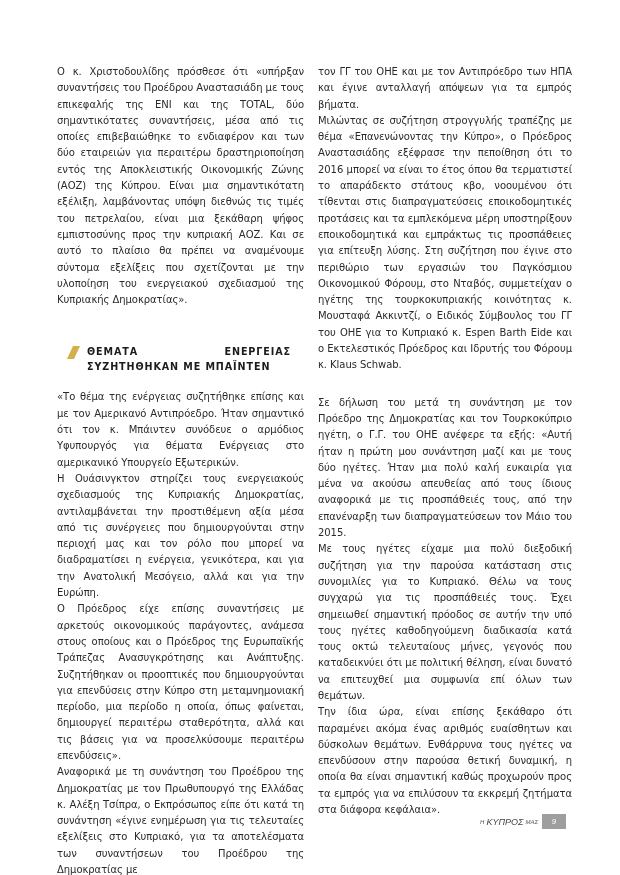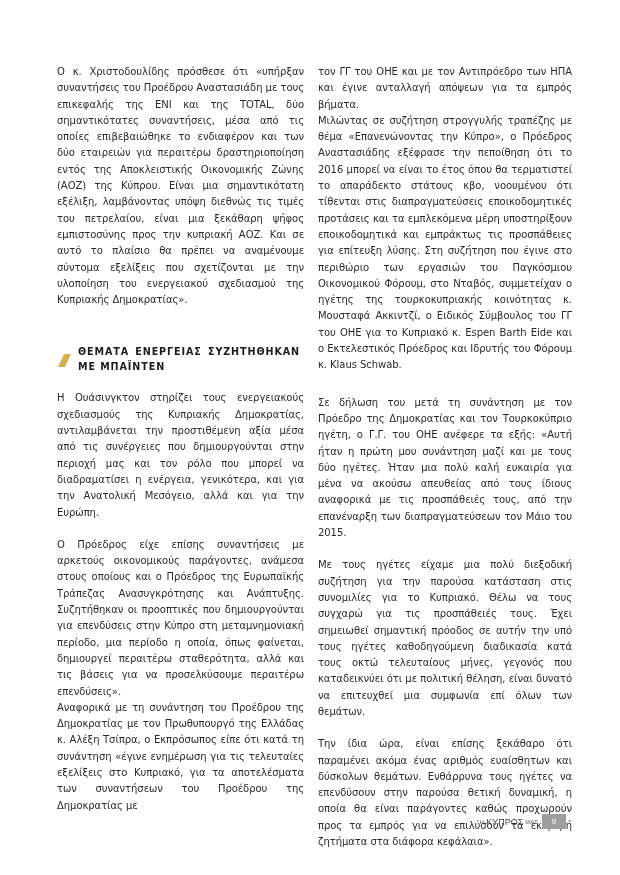--- a/index.html
+++ b/index.html
@@ -27,25 +27,25 @@
     }
     .col-left { left: 57px; }
     .col-right { left: 318px; width: 254px; }
     p {
       margin: 0;
       font-size: 10px;
       line-height: 16.3px;
       text-align: justify;
       letter-spacing: -0.05px;
     }
-    p.gap { margin-top: 16px; }
+    p.gap { }
     .heading {
       display: flex;
-      align-items: center;
-      margin: 4px;
+      align-items: flex-start;
+      margin: 13px;
     }
     .heading .bar {
       flex: 0 0 auto;
       width: 7px;
       height: 13px;
       margin-top: 2px;
       margin-right: 10px;
       background: #d4b04a;
       transform: skewX(-25deg);
     }
@@ -60,20 +60,21 @@
       text-align-last: left;
       flex: 1 1 auto;
     }
     .footer {
       position: absolute;
       left: 0; top: 814px;
       width: 566px;
       display: flex;
       justify-content: flex-end;
       align-items: center;
+      font-style: italic;
     }
     .footer .pre {
       font-size: 6px;
       color: #555;
       margin-right: 2px;
       font-family: "Liberation Sans", sans-serif;
     }
     .footer .brand {
       font-size: 9px;
       color: #444;
@@ -103,33 +104,34 @@
 <div class="page">
 
   <div class="col col-left">
     <p>Ο κ. Χριστοδουλίδης πρόσθεσε ότι «υπήρξαν συναντήσεις του Προέδρου Αναστασιάδη με τους επικεφαλής της ENI και της TOTAL, δύο σημαντικότατες συναντήσεις, μέσα από τις οποίες επιβεβαιώθηκε το ενδιαφέρον και των δύο εταιρειών για περαιτέρω δραστηριοποίηση εντός της Αποκλειστικής Οικονομικής Ζώνης (ΑΟΖ) της Κύπρου. Είναι μια σημαντικότατη εξέλιξη, λαμβάνοντας υπόψη διεθνώς τις τιμές του πετρελαίου, είναι μια ξεκάθαρη ψήφος εμπιστοσύνης προς την κυπριακή ΑΟΖ. Και σε αυτό το πλαίσιο θα πρέπει να αναμένουμε σύντομα εξελίξεις που σχετίζονται με την υλοποίηση του ενεργειακού σχεδιασμού της Κυπριακής Δημοκρατίας».</p>
 
     <div class="heading" style="margin-top:36px;">
       <span class="bar"></span>
       <span class="htext">ΘΕΜΑΤΑ ΕΝΕΡΓΕΙΑΣ ΣΥΖΗΤΗΘΗΚΑΝ ΜΕ ΜΠΑΪΝΤΕΝ</span>
     </div>
 
+    <p class="gap" style="margin-top:15px;">«Το θέμα της ενέργειας συζητήθηκε επίσης και με τον Αμερικανό Αντιπρόεδρο. Ήταν σημαντικό ότι τον κ. Μπάιντεν συνόδευε ο αρμόδιος Υφυπουργός για θέματα Ενέργειας στο αμερικανικό Υπουργείο Εξωτερικών.</p>
     <p class="gap">Η Ουάσινγκτον στηρίζει τους ενεργειακούς σχεδιασμούς της Κυπριακής Δημοκρατίας, αντιλαμβάνεται την προστιθέμενη αξία μέσα από τις συνέργειες που δημιουργούνται στην περιοχή μας και τον ρόλο που μπορεί να διαδραματίσει η ενέργεια, γενικότερα, και για την Ανατολική Μεσόγειο, αλλά και για την Ευρώπη.</p>
     <p class="gap">Ο Πρόεδρος είχε επίσης συναντήσεις με αρκετούς οικονομικούς παράγοντες, ανάμεσα στους οποίους και ο Πρόεδρος της Ευρωπαϊκής Τράπεζας Ανασυγκρότησης και Ανάπτυξης. Συζητήθηκαν οι προοπτικές που δημιουργούνται για επενδύσεις στην Κύπρο στη μεταμνημονιακή περίοδο, μια περίοδο η οποία, όπως φαίνεται, δημιουργεί περαιτέρω σταθερότητα, αλλά και τις βάσεις για να προσελκύσουμε περαιτέρω επενδύσεις».</p>
     <p>Αναφορικά με τη συνάντηση του Προέδρου της Δημοκρατίας με τον Πρωθυπουργό της Ελλάδας κ. Αλέξη Τσίπρα, ο Εκπρόσωπος είπε ότι κατά τη συνάντηση «έγινε ενημέρωση για τις τελευταίες εξελίξεις στο Κυπριακό, για τα αποτελέσματα των συναντήσεων του Προέδρου της Δημοκρατίας με</p>
   </div>
 
   <div class="col col-right">
     <p>τον ΓΓ του ΟΗΕ και με τον Αντιπρόεδρο των ΗΠΑ και έγινε ανταλλαγή απόψεων για τα εμπρός βήματα.</p>
     <p>Μιλώντας σε συζήτηση στρογγυλής τραπέζης με θέμα «Επανενώνοντας την Κύπρο», ο Πρόεδρος Αναστασιάδης εξέφρασε την πεποίθηση ότι το 2016 μπορεί να είναι το έτος όπου θα τερματιστεί το απαράδεκτο στάτους κβο, νοουμένου ότι τίθενται στις διαπραγματεύσεις εποικοδομητικές προτάσεις και τα εμπλεκόμενα μέρη υποστηρίξουν εποικοδομητικά και εμπράκτως τις προσπάθειες για επίτευξη λύσης. Στη συζήτηση που έγινε στο περιθώριο των εργασιών του Παγκόσμιου Οικονομικού Φόρουμ, στο Νταβός,  συμμετείχαν ο ηγέτης της τουρκοκυπριακής κοινότητας κ. Μουσταφά Ακκιντζί, ο Ειδικός Σύμβουλος του ΓΓ του ΟΗΕ για το Κυπριακό κ. Espen Barth Eide και ο Εκτελεστικός Πρόεδρος και Ιδρυτής του Φόρουμ κ. Klaus Schwab.</p>
 
 
     <p class="gap" style="margin-top:21px;">Σε δήλωση του μετά τη συνάντηση με τον Πρόεδρο της Δημοκρατίας και τον Τουρκοκύπριο ηγέτη,  ο Γ.Γ. του ΟΗΕ ανέφερε τα εξής: «Αυτή ήταν η πρώτη μου συνάντηση μαζί και με τους δύο ηγέτες. Ήταν μια πολύ καλή ευκαιρία για μένα να ακούσω απευθείας από τους ίδιους αναφορικά με τις προσπάθειές τους, από την επανέναρξη των διαπραγματεύσεων τον Μάιο του 2015.</p>
     <p class="gap">Με τους ηγέτες είχαμε μια πολύ διεξοδική συζήτηση για την παρούσα κατάσταση στις συνομιλίες για το Κυπριακό. Θέλω να τους συγχαρώ για τις προσπάθειές τους. Έχει σημειωθεί σημαντική πρόοδος σε αυτήν την υπό τους ηγέτες καθοδηγούμενη διαδικασία κατά τους οκτώ τελευταίους μήνες, γεγονός που καταδεικνύει ότι με πολιτική θέληση, είναι δυνατό να επιτευχθεί μια συμφωνία επί όλων των θεμάτων.</p>
-    <p class="gap">Την ίδια ώρα, είναι επίσης ξεκάθαρο ότι παραμένει ακόμα ένας αριθμός ευαίσθητων και δύσκολων θεμάτων. Ενθάρρυνα τους ηγέτες να επενδύσουν στην παρούσα θετική δυναμική, η οποία θα είναι παράγοντες καθώς προχωρούν προς τα εμπρός για να επιλύσουν τα εκκρεμή ζητήματα στα διάφορα κεφάλαια».</p>
+    <p class="gap">Την ίδια ώρα, είναι επίσης ξεκάθαρο ότι παραμένει ακόμα ένας αριθμός ευαίσθητων και δύσκολων θεμάτων. Ενθάρρυνα τους ηγέτες να επενδύσουν στην παρούσα θετική δυναμική, η οποία θα είναι σημαντική καθώς προχωρούν προς τα εμπρός για να επιλύσουν τα εκκρεμή ζητήματα στα διάφορα κεφάλαια».</p>
   </div>
 
   <div class="footer">
     <span class="pre">Η</span>
     <span class="brand">ΚΥΠΡΟΣ</span>
     <span class="post">ΜΑΣ</span>
     <span class="pagenum">9</span>
   </div>
 
 </div>

